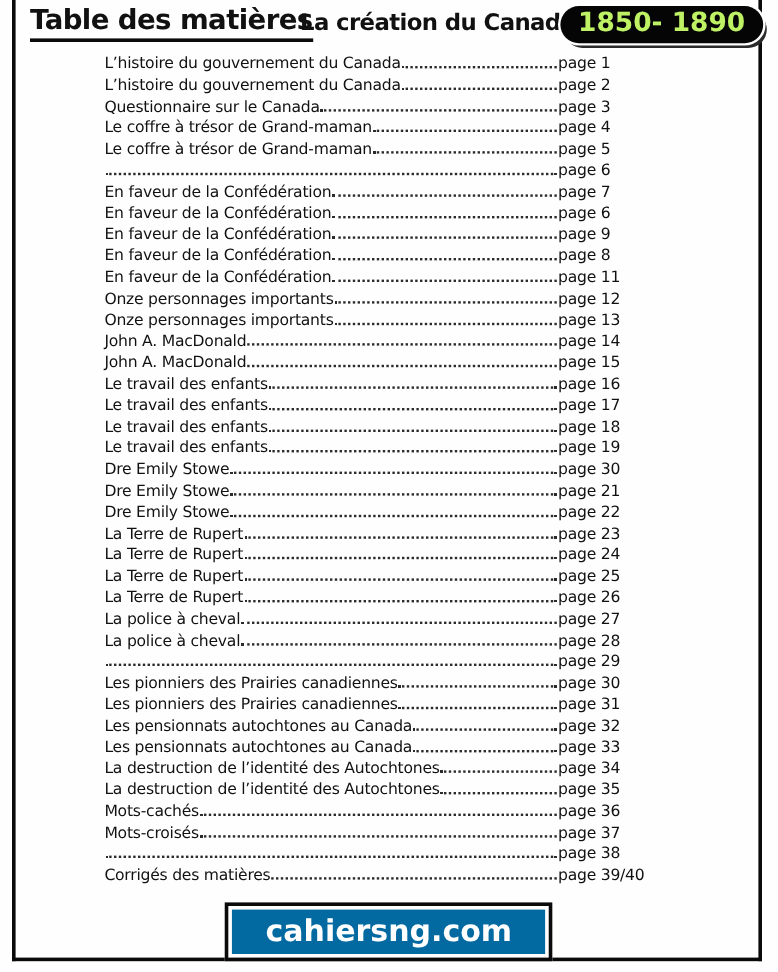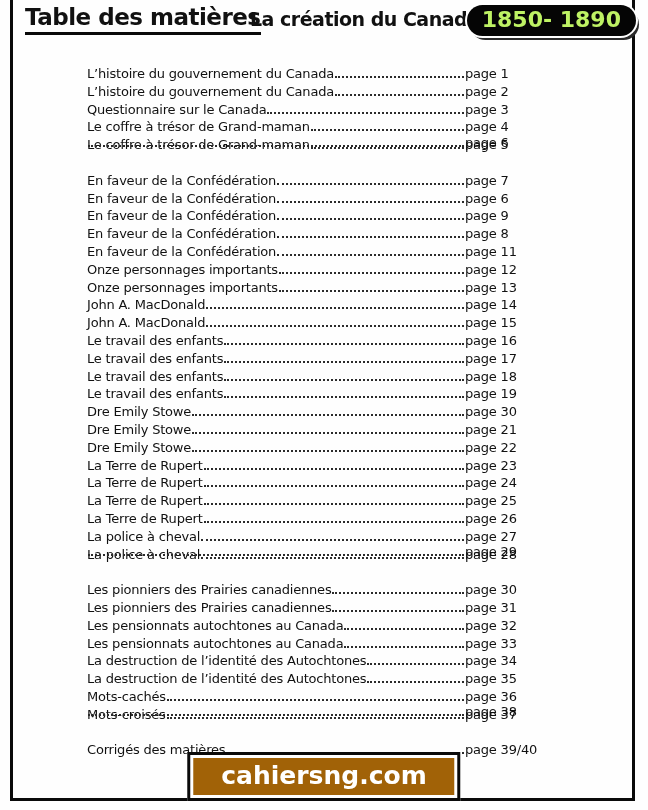--- a/index.html
+++ b/index.html
@@ -69,21 +69,20 @@
   .toc-row {
     display: flex;
     align-items: baseline;
     height: 17.8px;
     font-size: 13px;
     letter-spacing: -0.2px;
   }
   .toc-title {
     white-space: nowrap;
     flex: 0 0 auto;
-    margin-top: 20px;
   }
   .dots {
     flex: 1 1 auto;
     border-bottom: 2px dotted #2b2b2b;
     margin: 0 1px 3px 1px;
     min-width: 8px;
   }
   .toc-page {
     flex: 0 0 74px;
     white-space: nowrap;
@@ -92,21 +91,21 @@
   .footer-box {
     position: absolute;
     left: 50%;
     transform: translateX(-50%);
     bottom: 9px;
     border: 3px solid #0a0a0a;
     background: #ffffff;
     padding: 3px;
   }
   .footer-inner {
-    background: #a16207;
+    background: #0369a1;
     color: #ffffff;
     font-size: 25px;
     font-weight: bold;
     padding: 3px 28px 5px 28px;
     white-space: nowrap;
     text-align: center;
   }
 </style>
 </head>
 <body>

